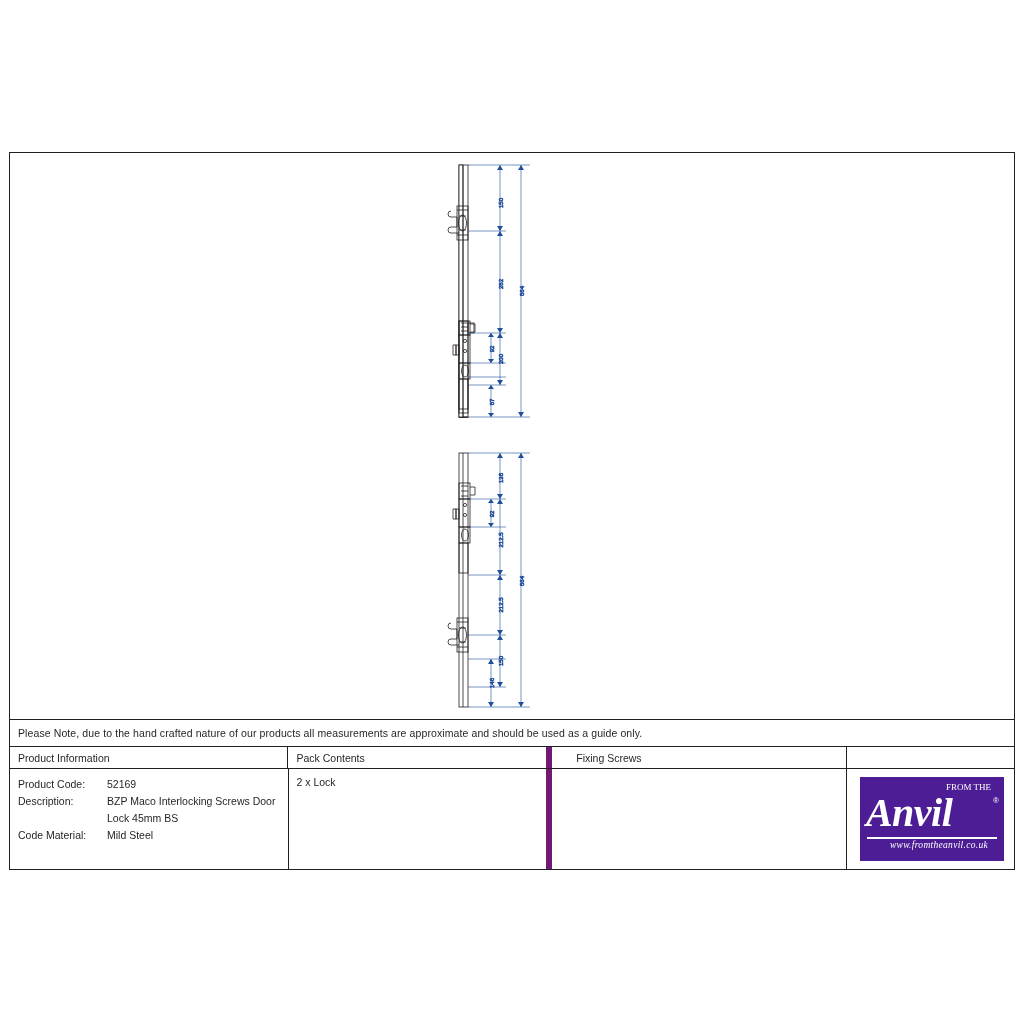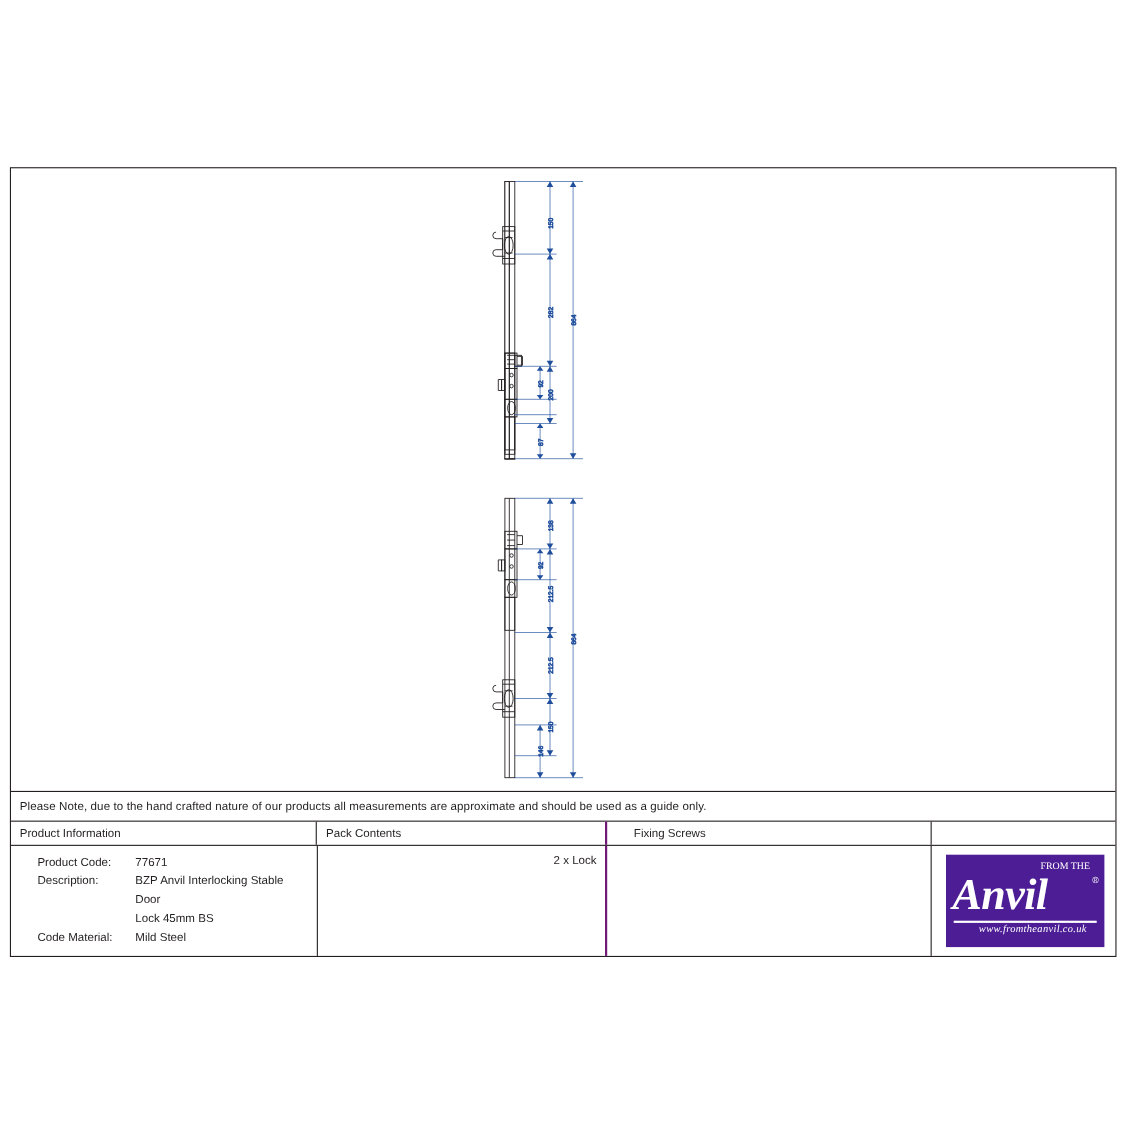--- a/index.html
+++ b/index.html
@@ -74,21 +74,21 @@
   }
   .table-head .cell {
     font-size: 10.5px;
     padding-left: 8px;
     display: flex;
     align-items: center;
     box-sizing: border-box;
     height: 100%;
   }
   .col-1 { width: 283px; border-right: 1px solid #231f20; }
-  .col-2 { width: 268px; border-right: 2px solid #701a75; text-align: right; }
+  .col-2 { width: 268px; border-right: 6px solid #701a75; }
   .col-3 { width: 283px; border-right: 1px solid #231f20; margin-left: 16px; }
   .col-4 { width: 170px; }
 
   
   .table-body {
     position: absolute;
     left: 0;
     top: 615px;
     width: 100%;
     height: 101px;
@@ -103,21 +103,20 @@
     font-size: 10.5px;
   }
 
   .info-line {
     display: flex;
     line-height: 17px;
   }
   .info-label {
     width: 89px;
     flex: 0 0 89px;
-    margin-left: 16px;
   }
   .info-value {
     flex: 1;
   }
 
   
   .logo-cell {
     padding: 0 !important;
     position: relative;
   }
@@ -343,25 +342,25 @@
     <div class="cell col-2">Pack Contents</div>
     <div class="cell col-3">Fixing Screws</div>
     <div class="cell col-4"></div>
   </div>
 
   <div class="table-body">
 
     <div class="cell col-1">
       <div class="info-line">
         <span class="info-label">Product Code:</span>
-        <span class="info-value">77671</span>
+        <span class="info-value">52169</span>
       </div>
       <div class="info-line">
         <span class="info-label">Description:</span>
-        <span class="info-value">BZP Anvil Interlocking Stable Door</span>
+        <span class="info-value">BZP Maco Interlocking Screws Door</span>
       </div>
       <div class="info-line">
         <span class="info-label"></span>
         <span class="info-value">Lock 45mm BS</span>
       </div>
       <div class="info-line">
         <span class="info-label">Code Material:</span>
         <span class="info-value">Mild Steel</span>
       </div>
     </div>

